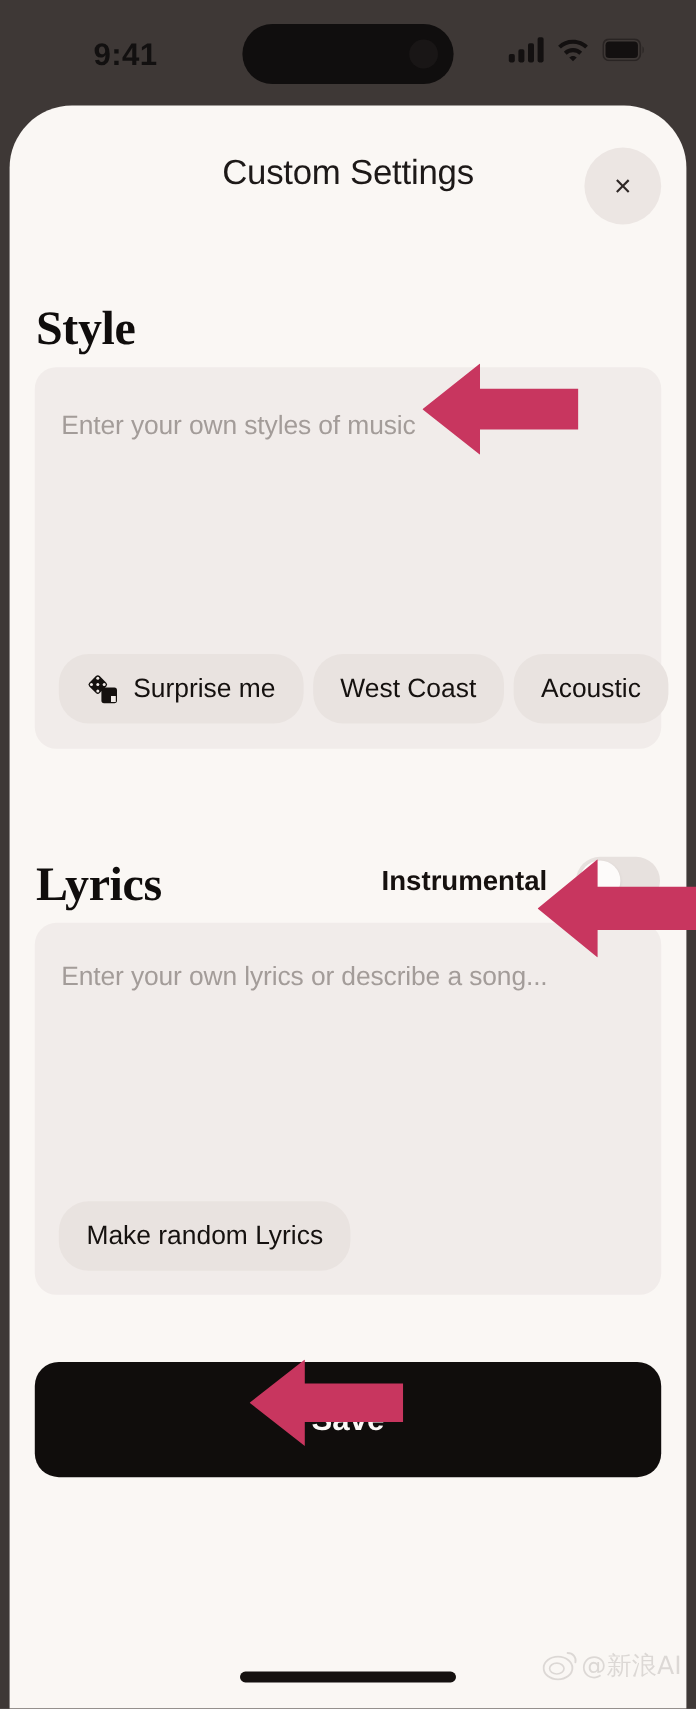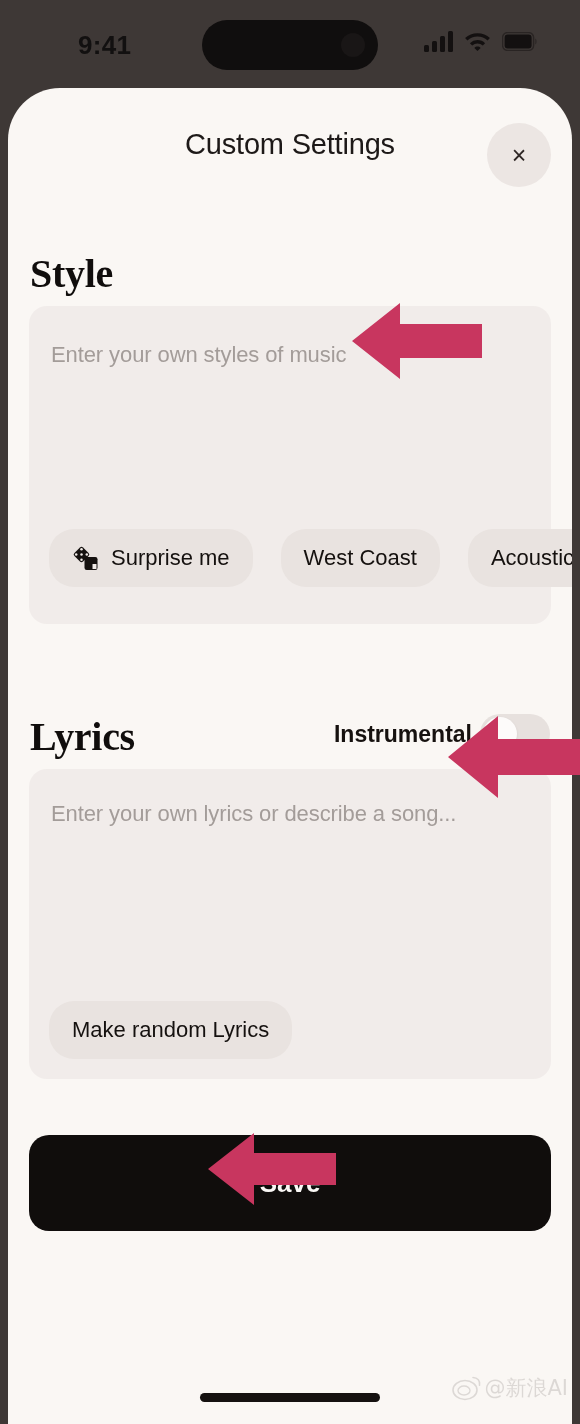--- a/index.html
+++ b/index.html
@@ -149,21 +149,21 @@
     font-size: 40px;
     font-weight: 700;
     color: #100d0c;
     line-height: 1;
     letter-spacing: -0.3px;
   }
 
   .toggle-wrap {
     display: flex;
     align-items: center;
-    gap: 8px;
+    gap: 24px;
     padding-bottom: 3px;
     text-align: center;
   }
   .toggle-label {
     font-size: 23px;
     font-weight: 600;
     color: #16110f;
   }
   .toggle {
     width: 70px;
@@ -201,24 +201,24 @@
     letter-spacing: -0.1px;
     white-space: nowrap;
   }
   .card-style .ph { top: 36px; }
   .card-lyrics .ph { top: 32px; }
   .card-title .ph { top: 31px; }
 
   .chips {
     position: absolute;
     left: 20px;
-    bottom: 37px;
+    bottom: 21px;
     right: 20px;
     display: flex;
-    gap: 28px;
+    gap: 8px;
   }
   .chip {
     background: #e9e3e0;
     border: none;
     border-radius: 25px;
     height: 58px;
     padding: 0 23px;
     display: flex;
     align-items: center;
     gap: 11px;

